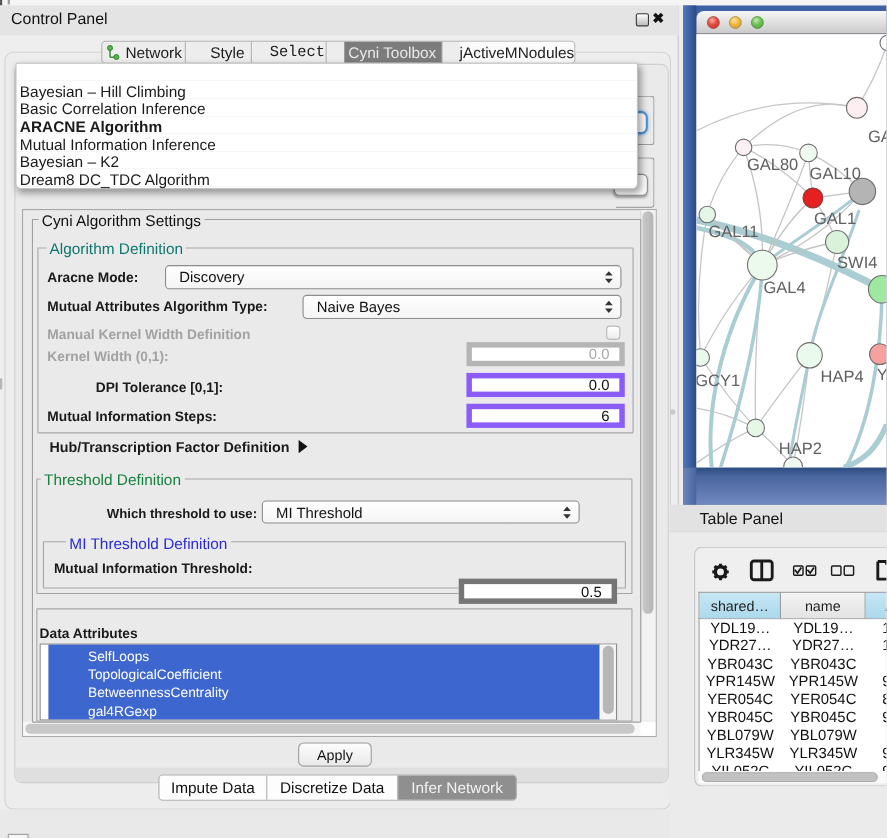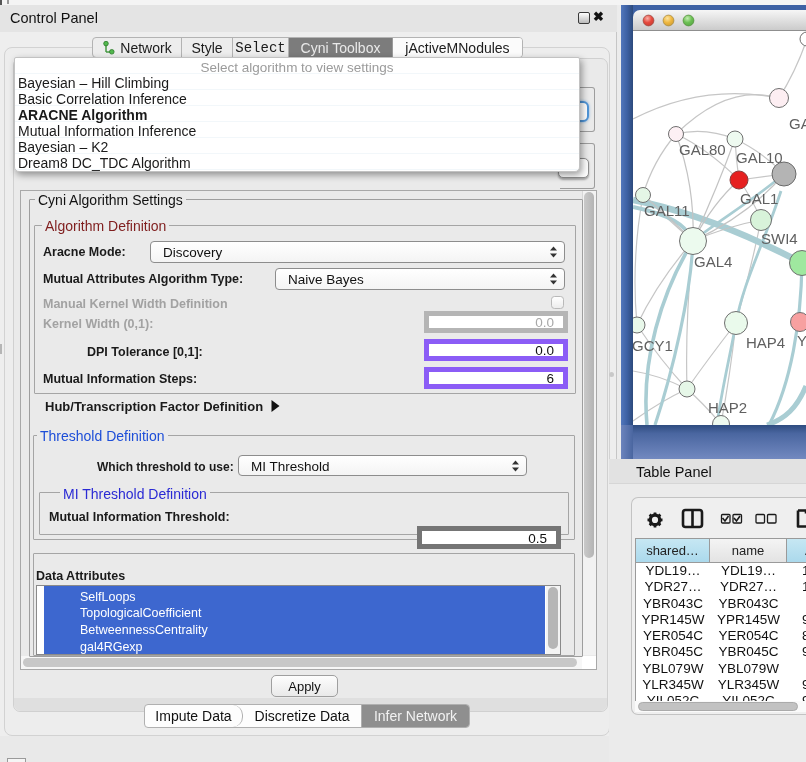--- a/index.html
+++ b/index.html
@@ -32,21 +32,21 @@
 <div class="abs" style="left:0;top:5px;width:617px;height:27px;background:#e4e4e4;"></div>
 <div class="abs" style="left:10px;top:10px;font-size:14.5px;color:#111;">Control Panel</div>
 <div class="abs" style="left:578px;top:12px;width:10px;height:10px;border:1.6px solid #3a3a3a;border-radius:2px;background:linear-gradient(#fff,#bbb);"></div>
 <div class="abs" style="left:593px;top:9px;font-size:13px;font-weight:bold;color:#111;">✖</div>
 
 <div class="abs" style="left:4px;top:47px;width:606px;height:689px;background:#ededed;border:1px solid #d2d2d2;border-radius:8px;box-sizing:border-box;"></div>
 
 <div class="abs" style="left:13px;top:58px;width:595px;height:654px;background:#eaeaea;border:1px solid #d0d0d0;border-radius:7px;box-sizing:border-box;"></div>
 <div class="abs" style="left:14px;top:698px;width:593px;height:13px;background:#dfdfdf;border-radius:0 0 7px 7px;"></div>
 
-<div class="abs" style="left:92px;top:37px;width:431px;height:21px;background:#ededed;border:1px solid #b3b3b3;border-radius:4px;box-sizing:border-box;display:flex;font-size:14px;color:#1c1c1c;">
+<div class="abs" style="left:92px;top:37px;width:431px;height:21px;background:#ededed;border:1px solid #b3b3b3;border-radius:4px;box-sizing:border-box;display:flex;font-size:14px;color:#1c1c1c;gap:16px;">
   <div style="width:89px;display:flex;align-items:center;justify-content:center;border-right:1px solid #b3b3b3;box-sizing:border-box;">
     <svg width="14" height="14" viewBox="0 0 14 14" style="margin-right:4px;">
       <line x1="4" y1="3" x2="4" y2="11" stroke="#3c9439" stroke-width="1.4"></line>
       <line x1="4" y1="11" x2="10" y2="11" stroke="#3c9439" stroke-width="1.4"></line>
       <circle cx="4" cy="2.6" r="2.3" fill="#52b84e" stroke="#2c7a2a" stroke-width="0.8"></circle>
       <circle cx="9.8" cy="10.8" r="2.3" fill="#52b84e" stroke="#2c7a2a" stroke-width="0.8"></circle>
     </svg>Network</div>
   <div style="width:51px;display:flex;align-items:center;justify-content:center;border-right:1px solid #b3b3b3;box-sizing:border-box;">Style</div>
   <div style="width:56px;display:flex;align-items:center;justify-content:center;border-right:1px solid #b3b3b3;box-sizing:border-box;font-family:Liberation Mono, monospace;">Select</div>
   <div style="width:104px;display:flex;align-items:center;justify-content:center;background:#7c7c7c;color:#e9e9e9;border-right:1px solid #9a9a9a;box-sizing:border-box;">Cyni Toolbox</div>
@@ -64,21 +64,21 @@
 <div class="abs" style="left:584px;top:192px;width:10px;height:366px;background:linear-gradient(90deg,#c9c9c9,#b4b4b4);border-radius:5px;"></div>
 
 <div class="abs" style="left:21px;top:656px;width:561px;height:13px;background:#f7f7f7;"></div>
 <div class="abs" style="left:23px;top:658px;width:554px;height:9px;background:#c8c8c8;border-radius:4.5px;"></div>
 <div class="abs" style="left:582px;top:656px;width:14px;height:13px;background:#ffffff;"></div>
 
 <div class="grp" style="left:29px;top:199px;width:552px;height:456px;border-color:#9e9e9e;"></div>
 <div class="gt" style="left:35px;top:192px;color:#111;font-size:14px;">Cyni Algorithm Settings</div>
 
 <div class="grp" style="left:34px;top:225px;width:540px;height:167px;border-color:#a5a5a5;"></div>
-<div class="gt" style="left:42px;top:218px;color:#7f1d1d;font-size:14px;">Algorithm Definition</div>
+<div class="gt" style="left:42px;top:218px;color:#0f766e;font-size:14px;">Algorithm Definition</div>
 
 <div class="lbl" style="left:43px;top:245px;">Aracne Mode:</div>
 <div class="combo" style="left:150px;top:241px;width:415px;height:22px;">
   <span class="ct">Discovery</span>
   <svg width="9" height="13" viewBox="0 0 9 13">
       <path d="M4.5 1 L8 5 H1 z" fill="#333"></path>
       <path d="M1 8 H8 L4.5 12 z" fill="#333"></path>
     </svg>
 </div>
 
@@ -108,21 +108,21 @@
 <div class="field" style="left:424px;top:367px;width:144px;height:22px;">
     <span>6</span>
   </div>
 
 <div class="lbl" style="left:45px;top:399px;font-size:13px;">Hub/Transcription Factor Definition</div>
 <svg class="abs" style="left:270px;top:399px;" width="11" height="14" viewBox="0 0 11 14">
     <path d="M1.5 1 L9.5 7 L1.5 13 z" fill="#111"></path>
   </svg>
 
 <div class="grp" style="left:33px;top:435px;width:540px;height:103px;border-color:#a5a5a5;"></div>
-<div class="gt" style="left:37px;top:428px;color:#1d4ed8;font-size:14px;">Threshold Definition</div>
+<div class="gt" style="left:37px;top:428px;color:#15803d;font-size:14px;">Threshold Definition</div>
 
 <div class="lbl" style="left:97px;top:460px;font-size:12px;">Which threshold to use:</div>
 <div class="combo" style="left:238px;top:455px;width:289px;height:21px;">
   <span class="ct">MI Threshold</span>
   <svg width="9" height="13" viewBox="0 0 9 13">
       <path d="M4.5 1 L8 5 H1 z" fill="#333"></path>
       <path d="M1 8 H8 L4.5 12 z" fill="#333"></path>
     </svg>
 </div>
 
@@ -142,21 +142,21 @@
 
 <div class="abs" style="left:36px;top:585px;width:525px;height:70px;background:#ffffff;border:1px solid #8a8a8a;box-sizing:border-box;"></div>
 <div class="abs" style="left:44px;top:586px;width:501px;height:68px;background:#3d67cf;"></div>
 <div class="abs" style="left:48px;top:588.5px;font-size:12.5px;color:#ffffff;line-height:16.8px;margin-left:32px;">SelfLoops<br>TopologicalCoefficient<br>BetweennessCentrality<br>gal4RGexp</div>
 <div class="abs" style="left:546px;top:586px;width:14px;height:68px;background:#f4f4f4;"></div>
 <div class="abs" style="left:548px;top:587px;width:10px;height:62px;background:#b6b6b6;border-radius:5px;"></div>
 
 <div class="abs" style="left:271px;top:675px;width:67px;height:22px;background:linear-gradient(#fdfdfd,#e9e9e9);border:1px solid #9f9f9f;border-radius:5px;box-sizing:border-box;display:flex;align-items:center;justify-content:center;font-size:13px;color:#111;">Apply</div>
 
 <div class="abs" style="left:144px;top:704px;width:326px;height:24px;background:#fdfdfd;border:1px solid #b0b0b0;border-radius:4px;box-sizing:border-box;display:flex;font-size:14px;color:#111;">
-  <div style="width:98px;display:flex;align-items:center;justify-content:center;border-right:1px solid #b0b0b0;box-sizing:border-box;border-radius:10px;">Impute Data</div>
+  <div style="width:98px;display:flex;align-items:center;justify-content:center;border-right:1px solid #b0b0b0;box-sizing:border-box;">Impute Data</div>
   <div style="width:119px;display:flex;align-items:center;justify-content:center;border-right:1px solid #b0b0b0;box-sizing:border-box;">Discretize Data</div>
   <div style="flex:1;display:flex;align-items:center;justify-content:center;background:#8f8f8f;color:#f2f2f2;border-radius:0 3px 3px 0;">Infer Network</div>
 </div>
 
 <div class="abs" style="left:0;top:736px;width:617px;height:26px;background:#e9e9e9;"></div>
 <div class="abs" style="left:7px;top:758px;width:17px;height:10px;background:#f5f5f5;border:1px solid #9a9a9a;"></div>
 <div class="abs" style="left:609px;top:372px;width:5px;height:5px;border-radius:50%;background:#c9c9c9;"></div>
 <div class="abs" style="left:0;top:344px;width:2px;height:10px;background:#b5b5b5;"></div>
 
 <div class="abs" style="left:621px;top:5px;width:185px;height:454px;background:#3d61a4;"></div>
@@ -341,15 +341,14 @@
         <span class="c3">9.</span>
       </div>
   </div>
 
   <div style="position:absolute;left:3px;top:203px;width:172px;height:11px;background:#fafafa;"></div>
   <div style="position:absolute;left:6px;top:203.5px;width:160px;height:9px;background:#c2c2c2;border:1px solid #ababab;border-radius:5px;box-sizing:border-box;"></div>
 </div>
 
 <div class="abs" style="left:14px;top:57px;width:566px;height:115px;background:#ffffff;border:1px solid #c2c2c2;border-radius:2px 2px 5px 5px;box-shadow:2px 3px 7px rgba(0,0,0,0.38);box-sizing:border-box;
   background-image:repeating-linear-gradient(180deg,#ffffff 0px,#ffffff 15px,#f2f7fa 15px,#f2f7fa 16px);">
-  <div style="position:absolute;left:0;top:2px;width:100%;text-align:center;font-size:13.5px;color:#9b9b9b;">Select algorithm to view settings</div>
   <div style="position:absolute;left:3px;top:16.5px;font-size:14px;color:#1a1a1a;line-height:16px;">Bayesian – Hill Climbing<br>Basic Correlation Inference<br><b>ARACNE Algorithm</b><br>Mutual Information Inference<br>Bayesian – K2<br>Dream8 DC_TDC Algorithm</div>
 </div>
 
 </body></html>

